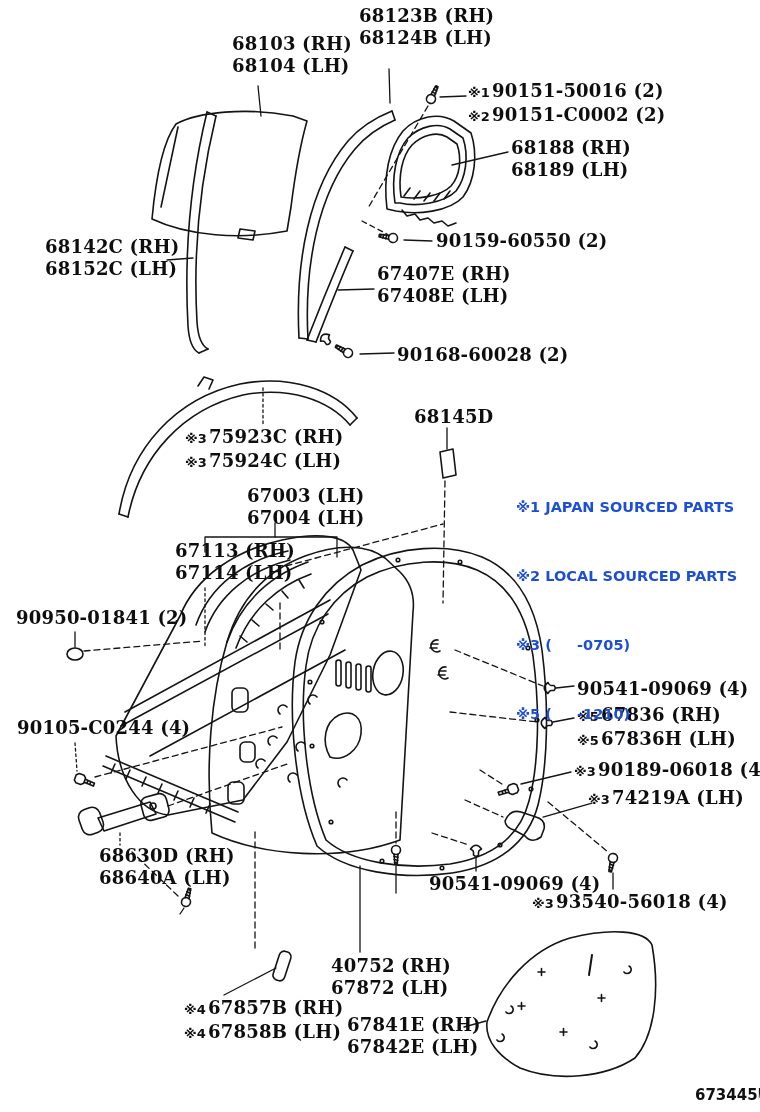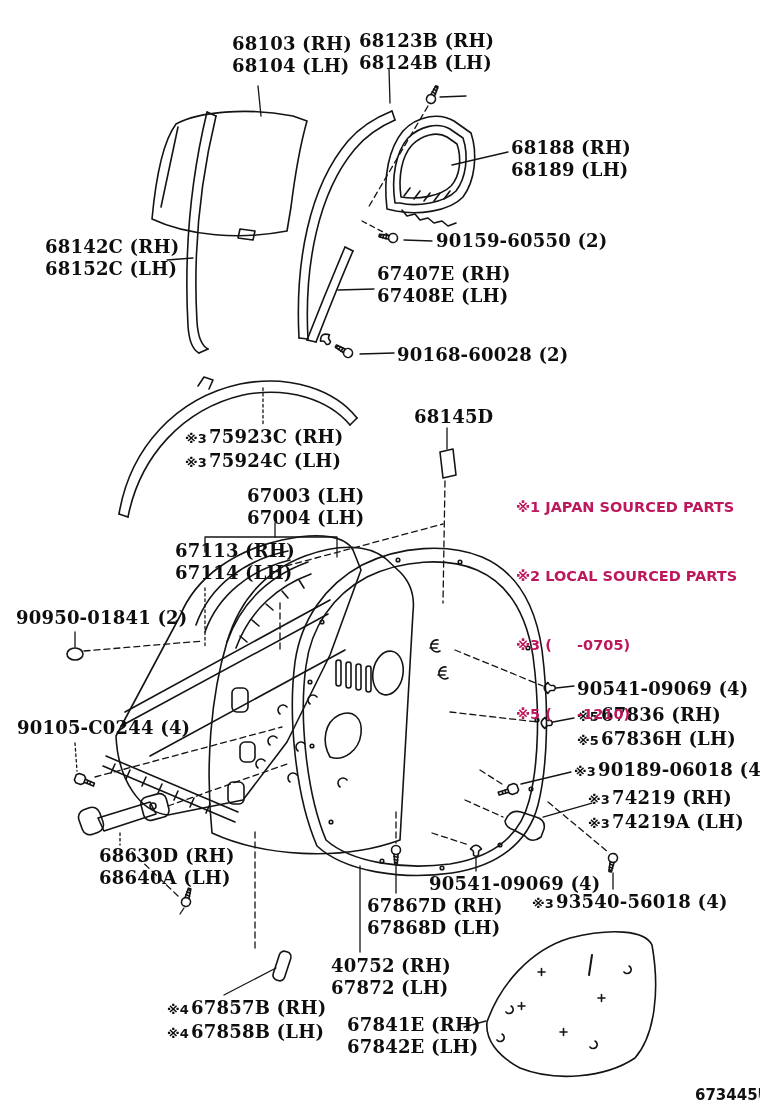--- a/index.html
+++ b/index.html
@@ -5,21 +5,21 @@
   html,body{margin:0;padding:0;background:#fff;}
   .stage{position:relative;width:760px;height:1112px;background:#ffffff;overflow:hidden;
          font-family:"DejaVu Serif","Liberation Serif",serif;border-radius:19px;}
   .art{position:absolute;left:0;top:0;}
   .lbl{position:absolute;font-family:"DejaVu Serif","Liberation Serif",serif;
        font-weight:700;font-size:18px;line-height:22px;color:#0e0e0e;
        white-space:nowrap;letter-spacing:.2px;}
   .lbl .mark{font-family:"DejaVu Sans","Liberation Sans",sans-serif;
        font-size:13px;font-weight:700;margin-right:2px;}
   .legend{position:absolute;font-family:"DejaVu Sans","Liberation Sans",sans-serif;
-       font-weight:700;font-size:14.5px;line-height:23px;color:#be185d;white-space:pre;}
+       font-weight:700;font-size:14.5px;line-height:23px;color:#1d4ed8;white-space:pre;}
   .doccode{position:absolute;font-family:"DejaVu Sans","Liberation Sans",sans-serif;
        font-weight:700;font-size:15px;color:#111;}
 </style>
 </head>
 <body>
 
 <div class="stage">
 
 <svg class="art" width="760" height="1112" viewBox="0 0 760 1112" fill="none" stroke="#141414" stroke-width="1.6" stroke-linecap="round" stroke-linejoin="round">
   <defs>
@@ -240,25 +240,29 @@
     <path d="M592,955 L589,975" stroke-width="2"></path>
     <line x1="464" y1="1027" x2="486" y2="1021" stroke-width="1.3"></line>
   </g>
 </svg>
 
   <div class="lbl" style="left:232px;top:33px">
     <div><span>68103 (RH)</span></div>
     <div><span>68104 (LH)</span></div>
   </div>
 
-  <div class="lbl" style="left:359px;top:30px">
+  <div class="lbl" style="left:359px;top:5px">
     <div><span>68123B (RH)</span></div>
     <div><span>68124B (LH)</span></div>
   </div>
 
+  <div class="lbl" style="left:468px;top:80px">
+    <div><span class="mark">※1</span><span>90151-50016 (2)</span></div>
+    <div><span class="mark">※2</span><span>90151-C0002 (2)</span></div>
+  </div>
 
   <div class="lbl" style="left:511px;top:137px">
     <div><span>68188 (RH)</span></div>
     <div><span>68189 (LH)</span></div>
   </div>
 
   <div class="lbl" style="left:45px;top:236px">
     <div><span>68142C (RH)</span></div>
     <div><span>68152C (LH)</span></div>
   </div>
@@ -316,43 +320,38 @@
   <div class="lbl" style="left:577px;top:704px">
     <div><span class="mark">※5</span><span>67836 (RH)</span></div>
     <div><span class="mark">※5</span><span>67836H (LH)</span></div>
   </div>
 
   <div class="lbl" style="left:574px;top:759px">
     <div><span class="mark">※3</span><span>90189-06018 (4)</span></div>
   </div>
 
   <div class="lbl" style="left:588px;top:787px">
-    <div><span class="mark">※3</span><span>74219 (RH)</span></div>
     <div><span class="mark">※3</span><span>74219A (LH)</span></div>
   </div>
 
   <div class="lbl" style="left:429px;top:873px">
     <div><span>90541-09069 (4)</span></div>
   </div>
 
   <div class="lbl" style="left:532px;top:891px">
     <div><span class="mark">※3</span><span>93540-56018 (4)</span></div>
   </div>
 
-  <div class="lbl" style="left:367px;top:895px">
-    <div><span>67867D (RH)</span></div>
-    <div><span>67868D (LH)</span></div>
-  </div>
 
   <div class="lbl" style="left:331px;top:955px">
     <div><span>40752 (RH)</span></div>
     <div><span>67872 (LH)</span></div>
   </div>
 
-  <div class="lbl" style="left:167px;top:997px">
+  <div class="lbl" style="left:184px;top:997px">
     <div><span class="mark">※4</span><span>67857B (RH)</span></div>
     <div><span class="mark">※4</span><span>67858B (LH)</span></div>
   </div>
 
   <div class="lbl" style="left:347px;top:1014px">
     <div><span>67841E (RH)</span></div>
     <div><span>67842E (LH)</span></div>
   </div>
 
   <div class="legend" style="left:516px;top:450px">

